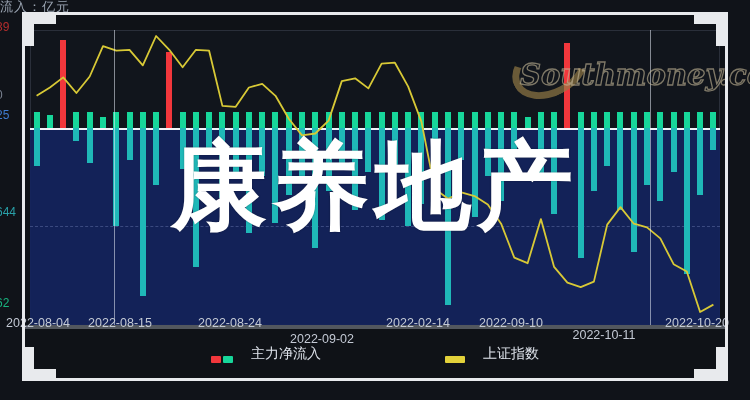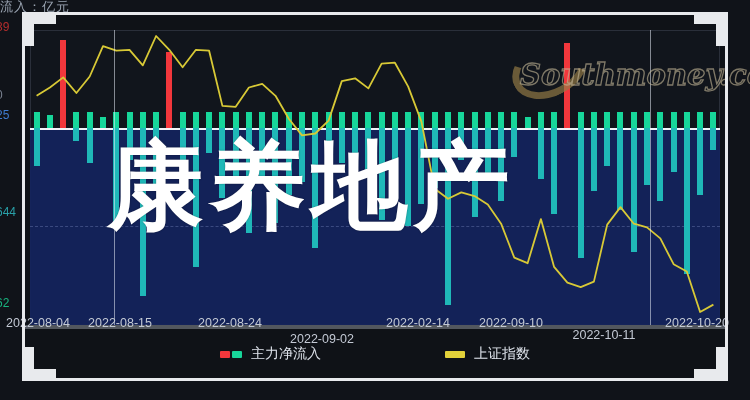--- a/index.html
+++ b/index.html
@@ -55,21 +55,21 @@
 
   
   .ylab{position:absolute;font-size:12px;white-space:nowrap;}
 
   .xlab{position:absolute;font-size:12.5px;color:#c3c9d4;white-space:nowrap;
       transform:translateX(-50%);}
 
   
   #legend{position:absolute;left:0;top:340px;width:750px;height:28px;
       display:flex;justify-content:center;align-items:center;gap:124px;}
-  .leg-item{display:flex;align-items:center;gap:9px;}
+  .leg-item{display:flex;align-items:flex-end;gap:18px;}
   .leg-text{font-size:14px;color:#dfe4ec;}
   .leg-bars{display:flex;gap:2px;}
   .leg-sq{width:10px;height:7px;border-radius:1px;}
   .leg-line{width:20px;height:7px;background:#e2d13a;border-radius:1px;}
 
   
   #watermark{position:absolute;left:512px;top:22px;width:238px;height:82px;
       pointer-events:none;}
   .wm-cn{position:absolute;left:36px;top:2px;font-size:34px;font-weight:bold;
       color:rgba(0,0,0,0);-webkit-text-stroke:1.4px rgba(196,183,150,.62);
@@ -77,21 +77,21 @@
   .wm-en{position:absolute;left:8px;top:36px;font-size:29px;font-style:italic;
       font-weight:bold;color:rgba(0,0,0,0);
       -webkit-text-stroke:1.3px rgba(196,183,150,.62);
       font-family:"DejaVu Serif",serif;white-space:nowrap;}
   .wm-swoosh{position:absolute;left:-2px;top:18px;width:66px;height:42px;
       border:7px solid rgba(150,125,70,.68);border-radius:50%;
       border-right-color:transparent;border-top-color:transparent;
       transform:rotate(-28deg);}
 
   
-  #headline{position:absolute;left:0;top:138px;width:623px;text-align:center;
+  #headline{position:absolute;left:0;top:138px;width:750px;text-align:center;
       font-size:96px;font-weight:bold;color:#ffffff;letter-spacing:6px;
       font-family:"DejaVu Sans",sans-serif;line-height:1;
       text-shadow:0 0 2px rgba(0,0,0,.35);}
 
   
   .strip{position:absolute;background:#15181f;}
 </style>
 </head>
 <body>
 

